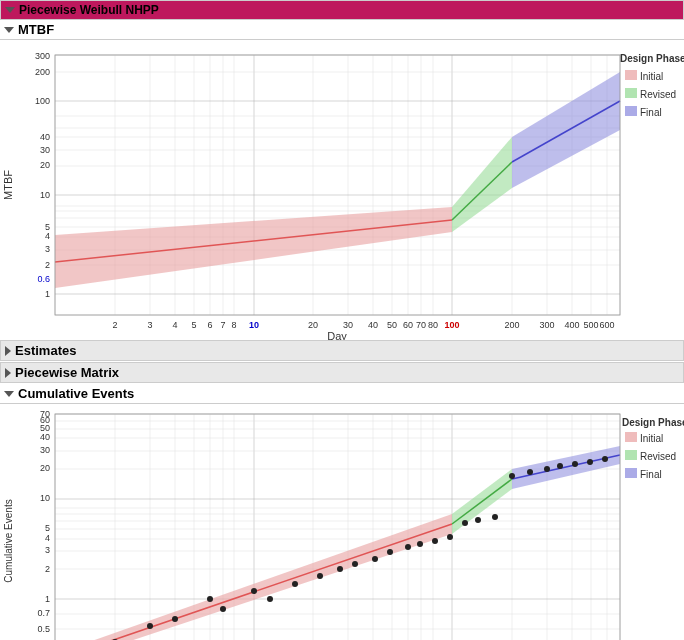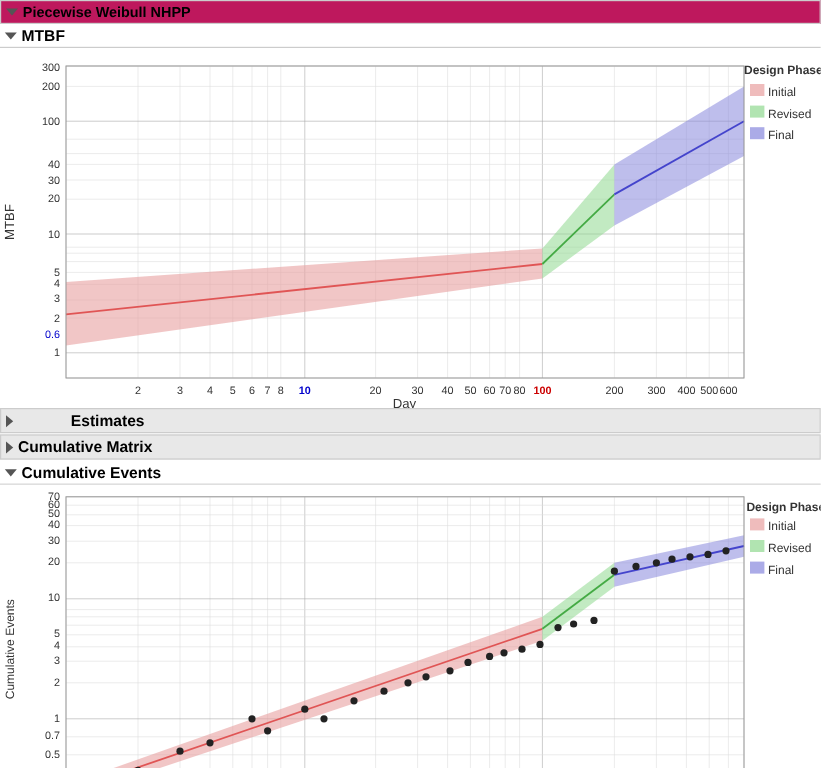--- a/index.html
+++ b/index.html
@@ -180,26 +180,26 @@
       <rect x="625" y="48" width="12" height="10" fill="#90d890" fill-opacity="0.7" stroke="none"></rect>
       <text x="640" y="58" font-size="10" fill="#333">Revised</text>
       <rect x="625" y="66" width="12" height="10" fill="#8888dd" fill-opacity="0.7" stroke="none"></rect>
       <text x="640" y="76" font-size="10" fill="#333">Final</text>
       <text x="620" y="22" font-size="10" fill="#333" font-weight="bold">Design Phase</text>
     </svg>
   </div>
 
   <div class="collapsed-section">
     <span class="triangle triangle-right"></span>
-    <span style="font-size:13px; font-weight:bold;margin-left:44px;">Estimates</span>
+    <span style="font-size:13px; font-weight:bold;">Estimates</span>
   </div>
 
   <div class="collapsed-section" style="margin-top:1px;">
     <span class="triangle triangle-right"></span>
-    <span style="font-size:13px; font-weight:bold;">Cumulative Matrix</span>
+    <span style="font-size:13px; font-weight:bold;">Piecewise Matrix</span>
   </div>
 
   <div class="section-header" style="background:#fff; border:none; border-bottom:1px solid #ccc; padding: 2px 4px; margin-top:1px;">
     <span class="triangle triangle-down"></span>
     <span style="font-size:13px; font-weight:bold;">Cumulative Events</span>
   </div>
 
   <div class="chart-container">
     <svg width="684" height="295">
       <rect x="0" y="0" width="684" height="295" fill="white"></rect>

